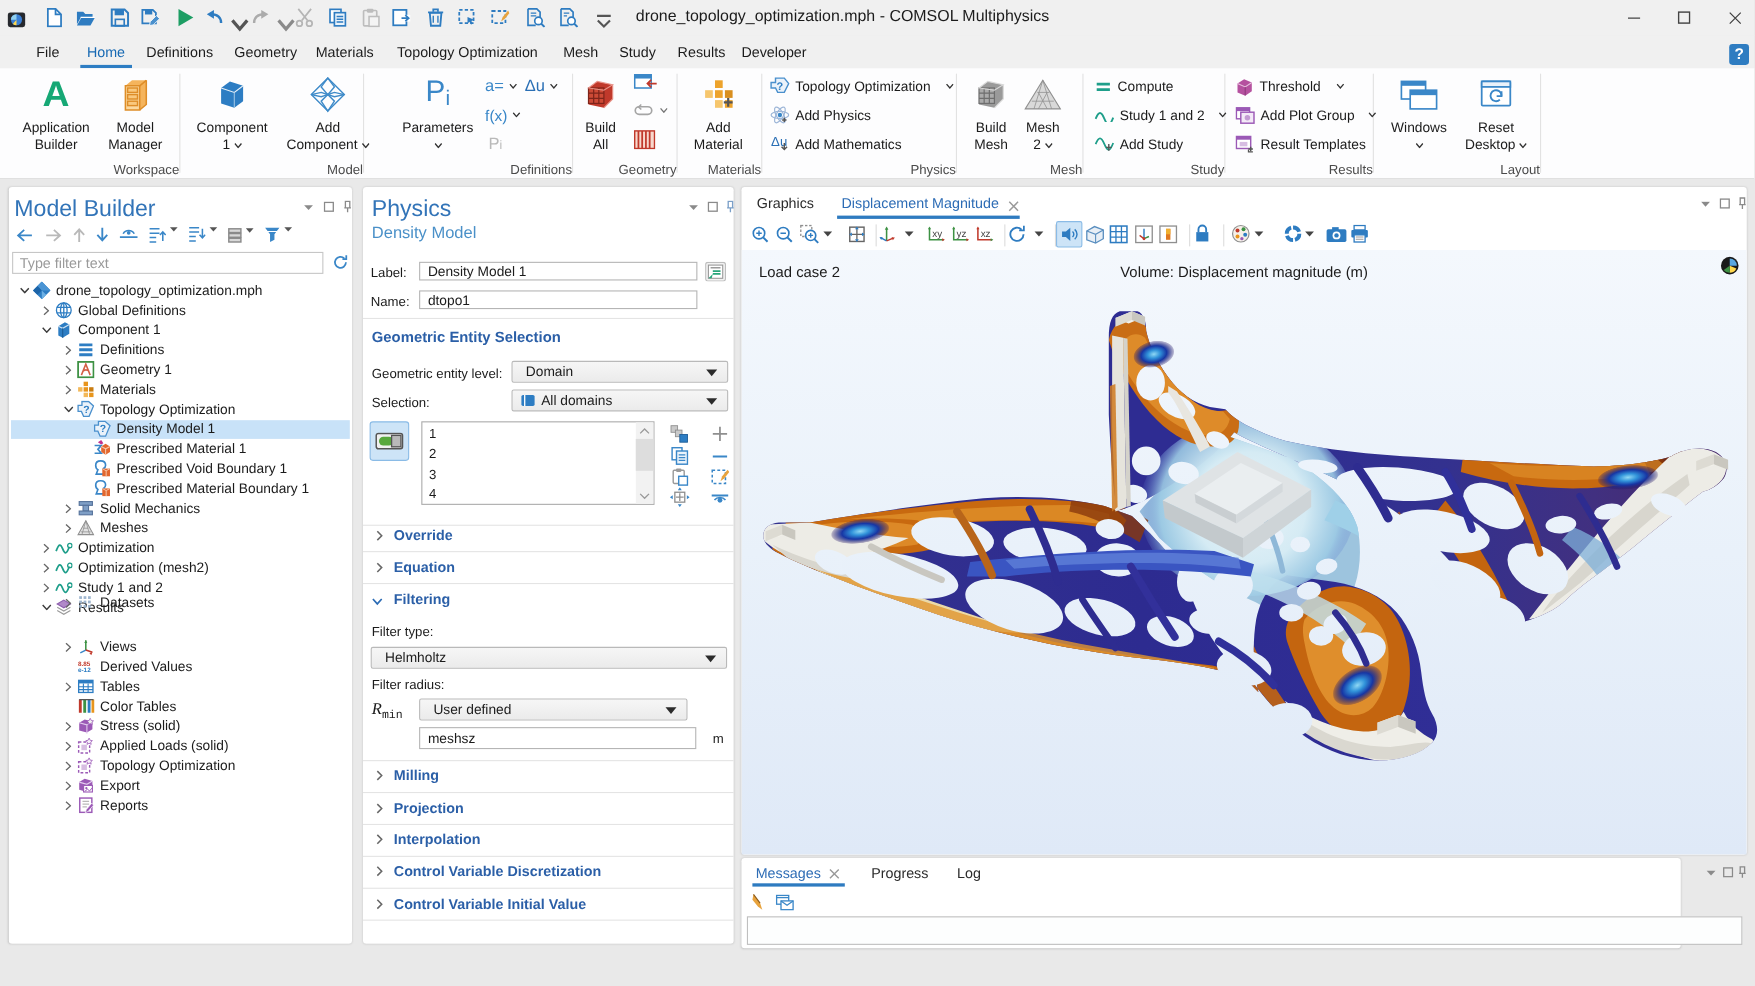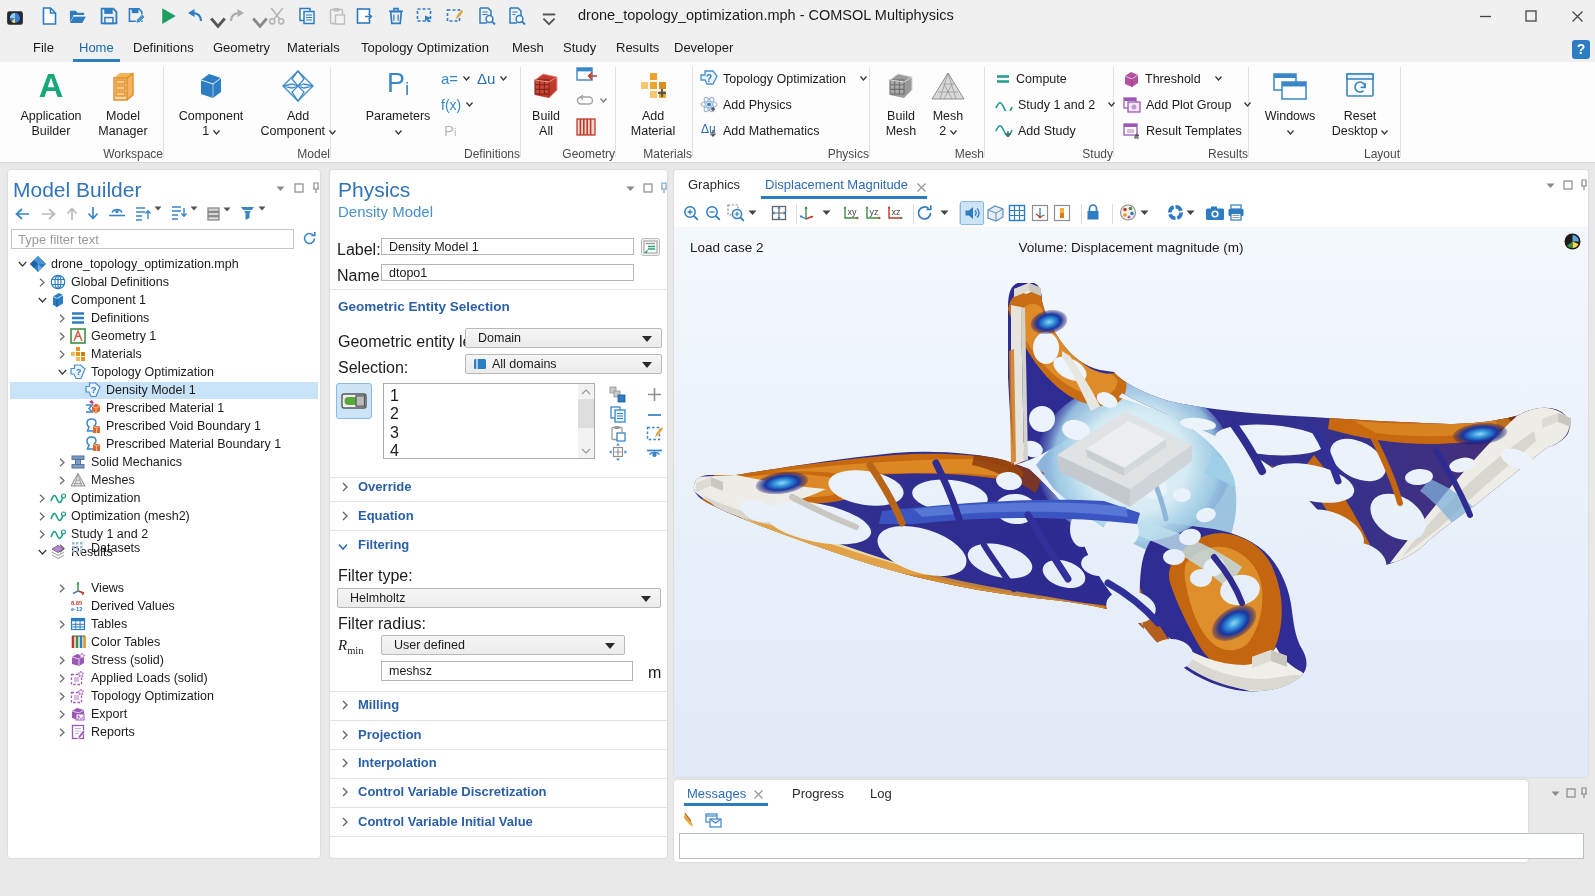--- a/index.html
+++ b/index.html
@@ -30,21 +30,21 @@
 #gp{left:674px;top:170px;width:914px;height:607px}
 #msg{left:674px;top:780px;width:854px;height:82px}
 .ptitle{font-size:21px;color:#3274b8}
 .phead-ic{position:absolute;color:#8a8a8a}
 #filterbox{position:absolute;left:3px;top:59px;width:283px;height:20px;border:1px solid #c6c6c6;background:#fff;font-size:13px;color:#9a9a9a;padding:2px 6px}
 .trow{position:absolute;height:18px;display:flex;align-items:center;font-size:12.5px;color:#1b1b1b;white-space:nowrap}
 .trow .tchev{width:16px;height:16px;flex:none;display:flex;align-items:center;justify-content:center}
 .trow .tic{width:16px;height:16px;flex:none;margin-right:5px;display:flex;align-items:center;justify-content:center}
 .selrow{position:absolute;left:2px;width:308px;height:17px;background:#c8e2f8}
 
-.slabel{position:absolute;font-size:16px;color:#1b1b1b;white-space:nowrap}
+.slabel{position:absolute;font-size:12px;color:#1b1b1b;white-space:nowrap}
 .sinput{position:absolute;border:1px solid #b5b5b5;background:#fff;font-size:12.5px;color:#1b1b1b;padding:1px 7px;display:flex;align-items:center}
 .sdrop{position:absolute;border:1px solid #b9b9b9;background:linear-gradient(#f6f6f6,#ebebeb);border-radius:2px;font-size:12.5px;color:#1b1b1b;display:flex;align-items:center;padding-left:12px}
 .sdrop .arr{position:absolute;right:9px;top:50%;margin-top:-2px;width:0;height:0;border-left:5px solid transparent;border-right:5px solid transparent;border-top:6px solid #2b2b2b}
 .shead{position:absolute;font-size:13px;font-weight:bold;color:#2b5fa7;white-space:nowrap}
 .schev{position:absolute;width:10px;height:10px}
 
 .gtab{position:absolute;top:7px;font-size:13px;color:#2b2b2b}
 .gtab.act{color:#2d6cb5}
 #gview{position:absolute;left:0;top:57px;width:914px;height:550px;overflow:hidden}
 
@@ -934,21 +934,21 @@
       </svg>
 <div class="shead" style="left:28px;top:338px">Equation</div>
 <div style="position:absolute;left:0;top:360px;width:337px;height:1px;background:#e4e4e4"></div>
 <svg class="schev" style="left:8px;top:372px" width="10" height="7" viewBox="0 0 10 7">
         <path d="M1 1l4 4.5L9 1" fill="none" stroke="#2d6cb5" stroke-width="1.5"></path>
       </svg>
 <div class="shead" style="left:28px;top:367px">Filtering</div>
 <div class="slabel" style="left:8px;top:397px">Filter type:</div>
 <div class="sdrop" style="left:7px;top:418px;width:324px;height:20px">Helmholtz<span class="arr"></span></div>
 <div class="slabel" style="left:8px;top:445px">Filter radius:</div>
-<div class="slabel" style="left:8px;top:467px;font-style:italic;font-family:'Liberation Serif',serif;font-size:15px">R<span style="font-size:10.5px;font-style:normal;font-family:Liberation Serif, serif;vertical-align:-4px">min</span></div>
+<div class="slabel" style="left:8px;top:467px;font-style:italic;font-family:'Liberation Serif',serif;font-size:15px">R<span style="font-size:10.5px;font-style:normal;font-family:Liberation Mono, monospace;vertical-align:-4px">min</span></div>
 <div class="sdrop" style="left:51px;top:465px;width:244px;height:20px">User defined<span class="arr"></span></div>
 <div class="sinput" style="left:51px;top:491px;width:252px;height:20px">meshsz</div>
 <div class="slabel" style="left:318px;top:494px">m</div>
 <div style="position:absolute;left:0;top:521px;width:337px;height:1px;background:#e4e4e4"></div>
 <svg class="schev" style="left:10px;top:530px" width="6" height="10" viewBox="0 0 6 10">
         <path d="M1 1l4 4-4 4" fill="none" stroke="#676767" stroke-width="1.4"></path>
       </svg>
 <div class="shead" style="left:28px;top:527px">Milling</div>
 <div style="position:absolute;left:0;top:550px;width:337px;height:1px;background:#e4e4e4"></div>
 <svg class="schev" style="left:10px;top:560px" width="6" height="10" viewBox="0 0 6 10">

